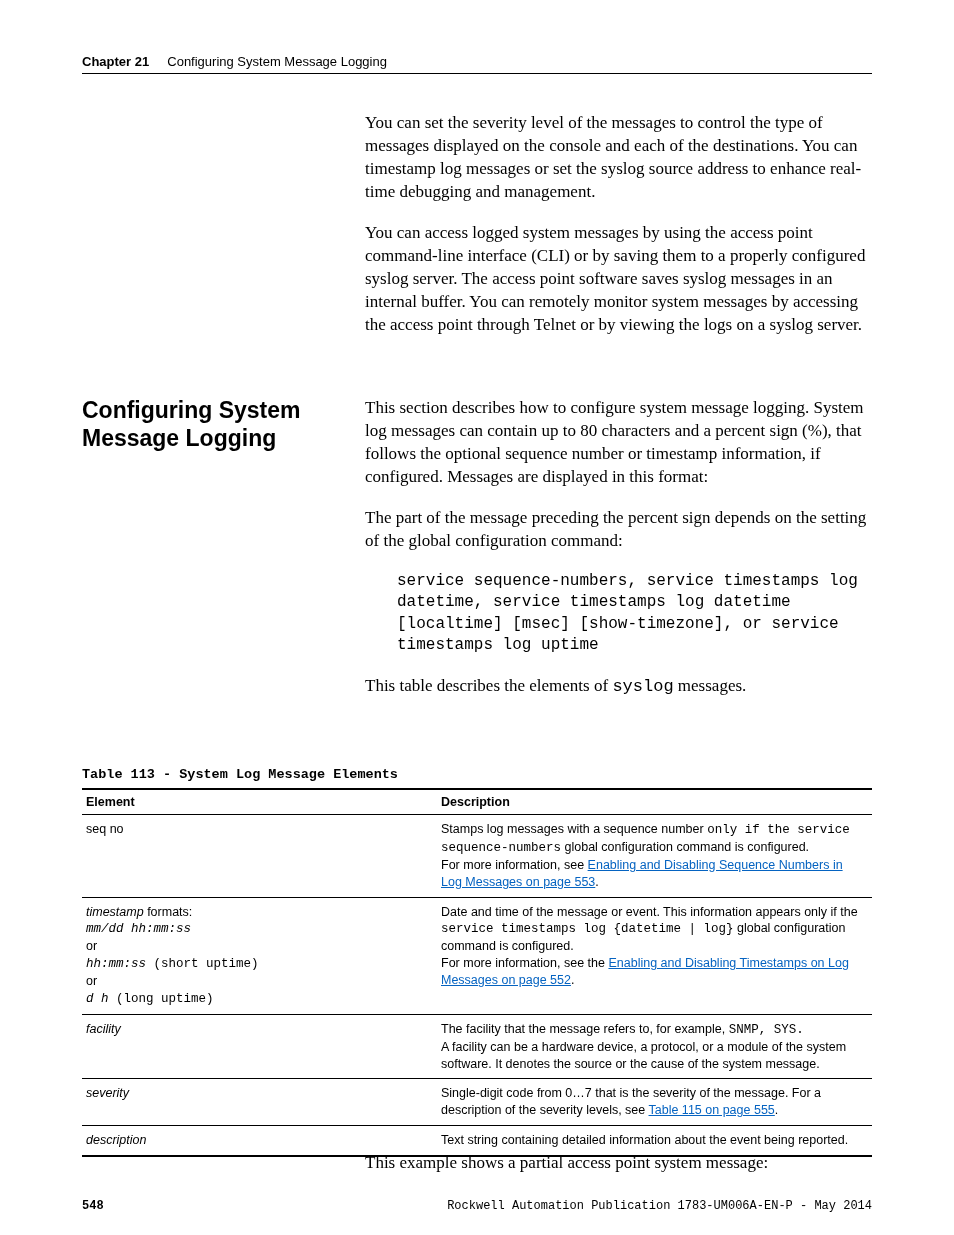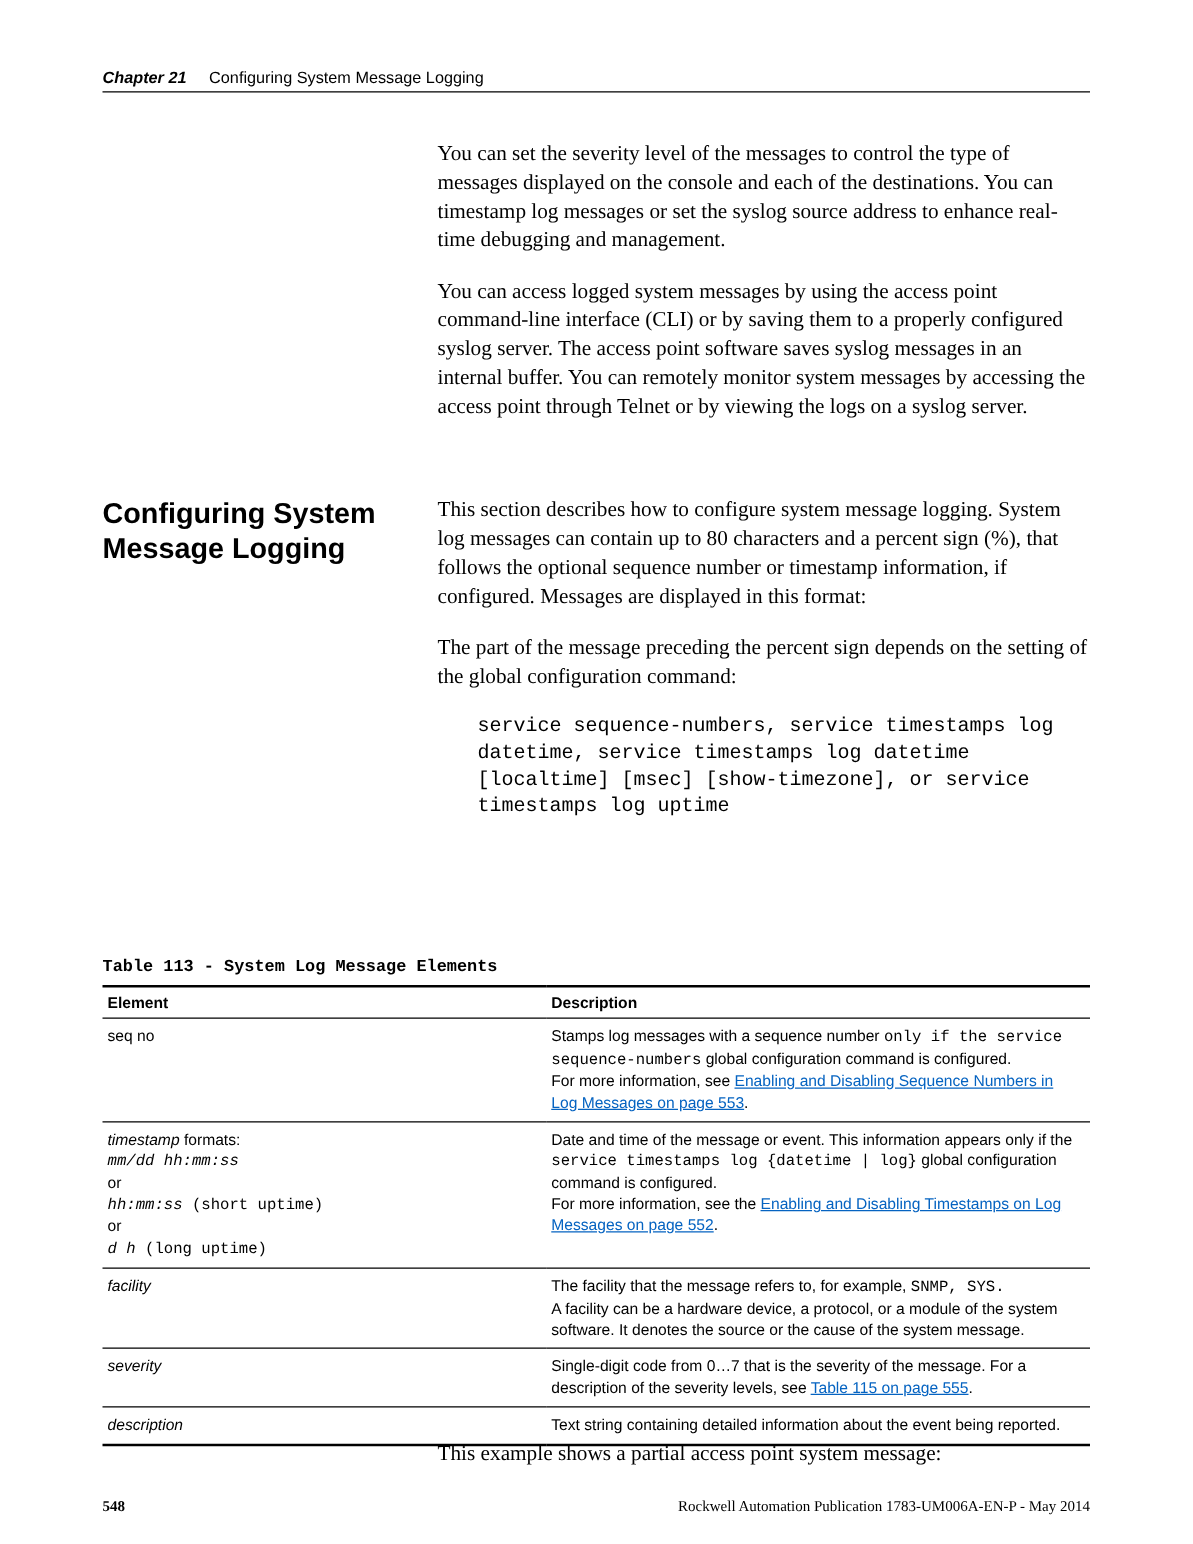--- a/index.html
+++ b/index.html
@@ -14,24 +14,24 @@
   .header {
     position: absolute;
     top: 54px;
     left: 82px;
     right: 82px;
     font-family: "Myriad Pro", "Segoe UI", Arial, sans-serif;
     font-size: 13px;
     border-bottom: 1px solid #000;
     padding-bottom: 4px;
   }
-  .header .chap { font-weight: bold; font-style: italic; }
+  .header .chap { font-weight: bold; }
   .body-col {
     position: absolute;
-    left: 350px;
+    left: 365px;
     right: 82px;
   }
   .para {
     font-size: 17px;
     line-height: 1.35;
     margin-bottom: 18px;
   }
   .section-title {
     position: absolute;
     left: 82px;
@@ -82,21 +82,21 @@
   }
   table.syslog tr:last-child td { border-bottom: 2px solid #000; }
   table.syslog td.elem { width: 355px; }
   .italic { font-style: italic; }
   .link { color: #0563c1; text-decoration: underline; }
   .footer {
     position: absolute;
     bottom: 22px;
     left: 82px;
     right: 82px;
-    font-family: Liberation Serif, serif;
+    font-family: Liberation Mono, monospace;
     font-size: 12px;
   }
   .footer .pn { font-weight: bold; }
   .footer .pub { position: absolute; left: 0; right: 0; text-align: right; }
 </style>
 </head>
 <body>
 
 <div class="header">
   <span class="chap">Chapter 21</span>
@@ -108,20 +108,23 @@
   <p class="para">You can set the severity level of the messages to control the type of messages displayed on the console and each of the destinations. You can timestamp log messages or set the syslog source address to enhance real-time debugging and management.</p>
   <p class="para">You can access logged system messages by using the access point command-line interface (CLI) or by saving them to a properly configured syslog server. The access point software saves syslog messages in an internal buffer. You can remotely monitor system messages by accessing the access point through Telnet or by viewing the logs on a syslog server.</p>
 </div>
 
 <div class="section-title" style="top:397px;">Configuring System Message Logging</div>
 
 <div class="body-col" style="top:397px;">
   <p class="para">This section describes how to configure system message logging. System log messages can contain up to 80 characters and a percent sign (%), that follows the optional sequence number or timestamp information, if configured. Messages are displayed in this format:</p>
   <p class="para">The part of the message preceding the percent sign depends on the setting of the global configuration command:</p>
   <div class="codeblock noitalic">service sequence-numbers, service timestamps log datetime, service timestamps log datetime [localtime] [msec] [show-timezone], or service timestamps log uptime</div>
+  <p class="para">
+    <span>This table describes the elements of </span><span class="mono">syslog</span><span> messages.</span>
+  </p>
 </div>
 
 <div class="table-caption" style="top:767px;">Table 113 - System Log Message Elements</div>
 
 <table class="syslog" style="top:788px;">
   <thead>
     <tr>
       <th>Element</th>
       <th>Description</th>
     </tr>

